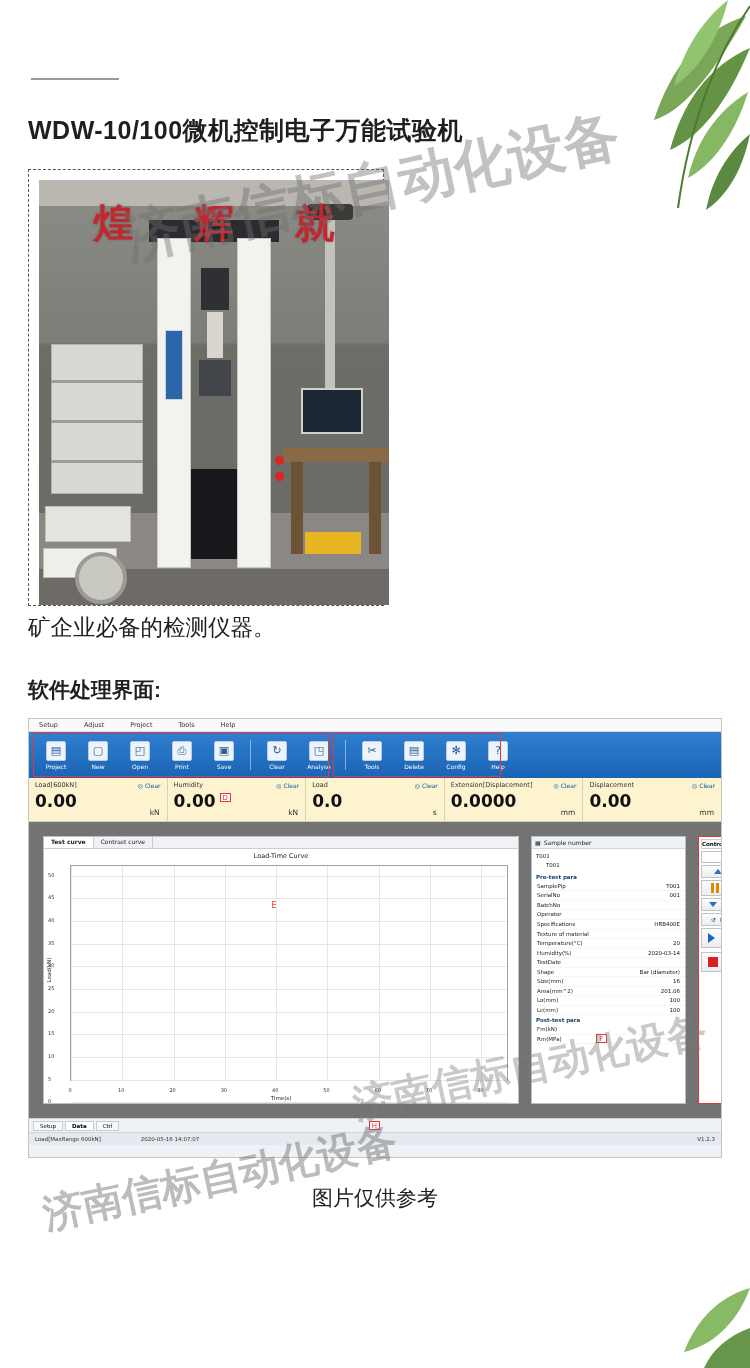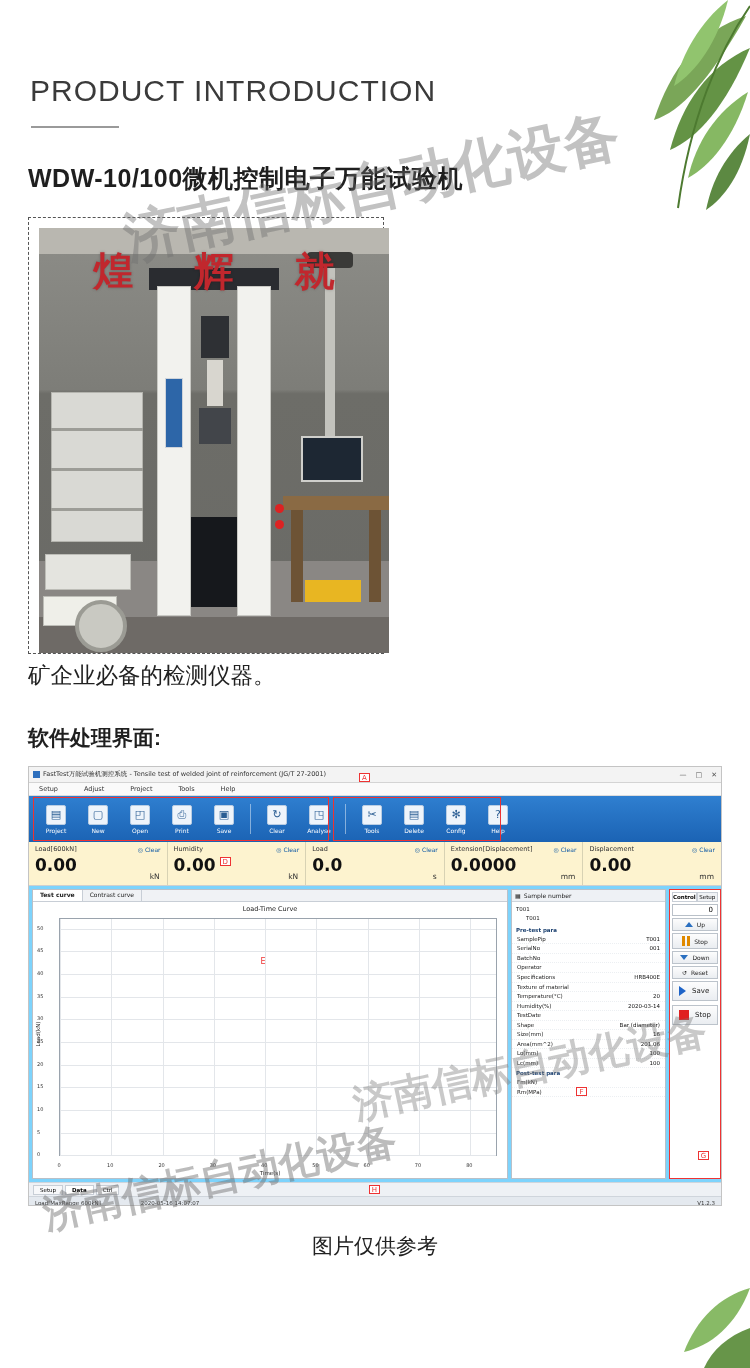--- a/index.html
+++ b/index.html
@@ -168,21 +168,21 @@
   .ro:last-child { border-right:none; }
   .ro-top { display:flex; align-items:center; font-size:6.5px; color:#333; }
   .ro-clear {
     margin-left:auto; font-size:6px; color:#0b57a4;
     display:flex; align-items:center; gap:2px;
   }
   .ro-val { font-size:17px; font-weight:bold; color:#111; margin-top:2px; }
   .ro-unit { position:absolute; right:7px; bottom:4px; font-size:7.5px; color:#333; }
 
   
-  .sw-main { display:flex; height:296px; background:#7dd3fc; padding:3px; gap:3px; }
+  .sw-main { display:flex; height:296px; background:#737373; padding:14px; gap:12px; }
   .pane-chart { flex:0 0 476px; background:#fff; border:1px solid #b9c0c8; position:relative; }
   .chart-tabs { display:flex; height:12px; border-bottom:1px solid #c8ced6; background:#f0f2f5; }
   .chart-tab { font-size:6px; padding:1px 7px; border-right:1px solid #c8ced6; color:#222; }
   .chart-tab.active { background:#fff; font-weight:bold; }
   .chart-title { text-align:center; font-size:6.5px; color:#222; margin-top:3px; }
   .chart-area { position:absolute; left:26px; right:10px; top:28px; bottom:22px; border:1px solid #9aa3ad; background:#fff; }
   .gridline-v, .gridline-h { position:absolute; background:#e3e6ea; }
   .gridline-v { width:1px; top:0; bottom:0; }
   .gridline-h { height:1px; left:0; right:0; }
   .ylab { position:absolute; left:4px; font-size:5px; color:#333; transform:translateY(-50%); }
@@ -266,21 +266,20 @@
 </svg>
 
 <svg class="leaf-deco-bottom" viewBox="0 0 150 180">
   <g fill="#7cb356" opacity="0.9">
     <path d="M150 100 C120 108 96 132 84 164 C110 158 136 138 150 100 Z"></path>
     <path d="M150 140 C128 148 112 162 104 180 L150 180 Z" fill="#578a36"></path>
   </g>
 </svg>
 
 <div class="header">
-  <div class="title-en">PRODUCT INTRODUCTION</div>
   <div class="rule"></div>
 </div>
 
 <div class="product-name">WDW-10/100微机控制电子万能试验机</div>
 
 <div class="content">
   <div class="photo-wrap">
     <div class="photo">
       <div class="ph-wall"></div>
       <div class="ph-ceil"></div>
@@ -317,29 +316,20 @@
       </div>
     </div>
   </div>
 </div>
 <div class="desc-tail">矿企业必备的检测仪器。</div>
 
 <div class="section-label">软件处理界面:</div>
 
 <div class="sw-wrap">
 
-  <div class="sw-title">
-    <span class="tdot"></span>
-    <span>FastTest万能试验机测控系统 - Tensile test of welded joint of reinforcement (JG/T 27-2001)</span>
-    <span class="tctrl">
-      <span>—</span>
-      <span>□</span>
-      <span>✕</span>
-    </span>
-  </div>
 
   <div class="sw-menu" style="position:relative;">
     <span>Setup</span>
     <span>Adjust</span>
     <span>Project</span>
     <span>Tools</span>
     <span>Help</span>
     <span class="tb-marker" style="left:330px; top:-10px;">A</span>
   </div>
 

